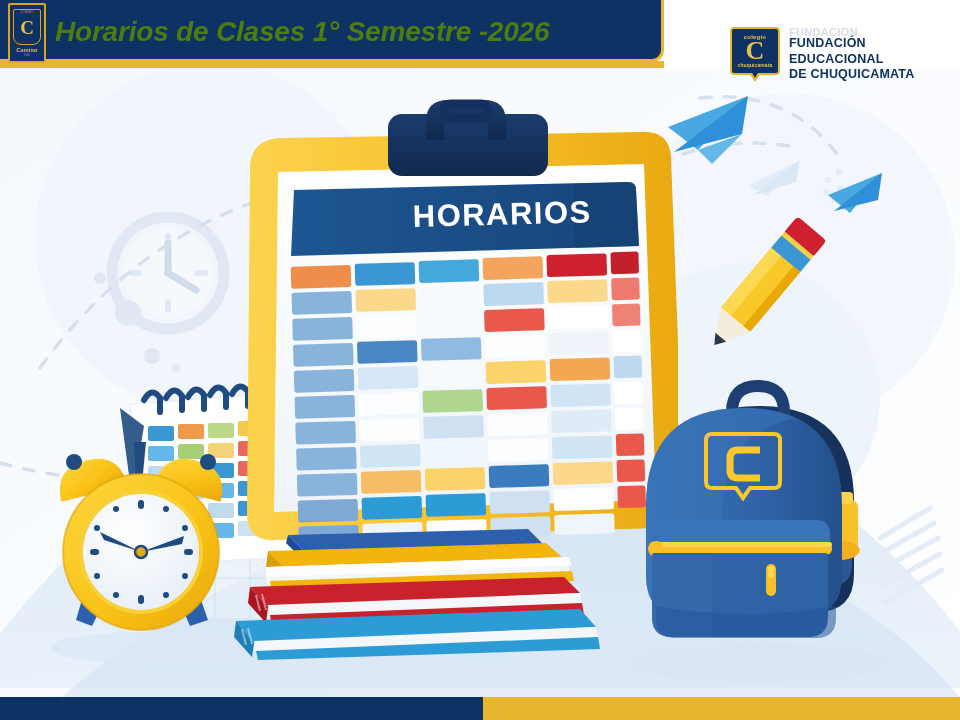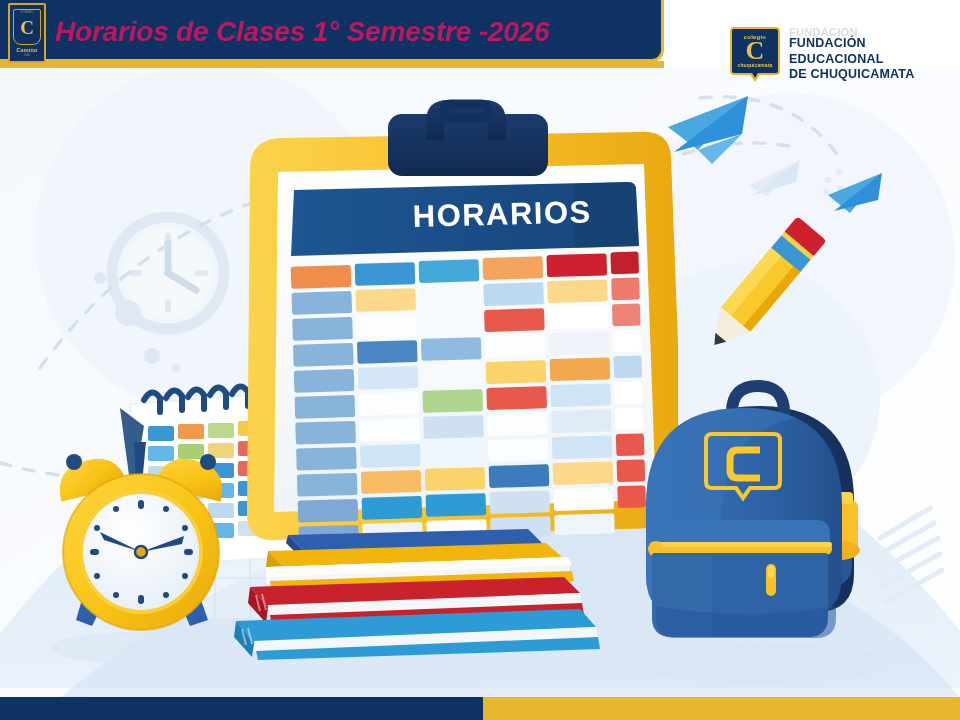--- a/index.html
+++ b/index.html
@@ -18,21 +18,21 @@
     background:#0d3263;border:2px solid #d9a520;border-radius:2px;
     display:flex;flex-direction:column;align-items:center;justify-content:center;}
   .crest-inner{width:26px;height:34px;border:1px solid #d9a520;border-radius:2px 2px 8px 8px;
     display:flex;align-items:center;justify-content:center;position:relative;}
   .crest-c{font-size:19px;font-weight:bold;color:#e8c04a;line-height:1;font-family:"Liberation Serif",serif;}
   .crest-top{position:absolute;top:1px;font-size:2.6px;color:#c9a43a;letter-spacing:.2px;white-space:nowrap;}
   .crest-cap{font-size:5.5px;color:#e8c04a;font-style:italic;font-weight:bold;margin-top:2px;letter-spacing:.2px;}
   .crest-sub{font-size:3.4px;color:#bfa martin;color:#b89a3c;margin-top:0px;letter-spacing:.1px;}
 
   .header-title{position:absolute;left:55px;top:16px;width:600px;height:36px;z-index:46;
-    font-size:28px;font-weight:bold;font-style:italic;color:#be185d;
+    font-size:28px;font-weight:bold;font-style:italic;color:#4d7c0f;
     letter-spacing:-0.2px;white-space:nowrap;line-height:32px;}
 
   
   .flogo{position:absolute;left:730px;top:27px;width:220px;height:62px;z-index:48;
     display:flex;align-items:flex-start;gap:9px;}
   .flogo-shield{width:50px;height:56px;position:relative;flex:none;}
   .flogo-shield .sh{position:absolute;left:0;top:0;width:50px;height:48px;background:#0d3263;
     border:2px solid #e8b62c;border-radius:4px;box-sizing:border-box;
     display:flex;flex-direction:column;align-items:center;justify-content:center;}
   .flogo-shield .tail{position:absolute;left:19px;top:46px;width:0;height:0;

